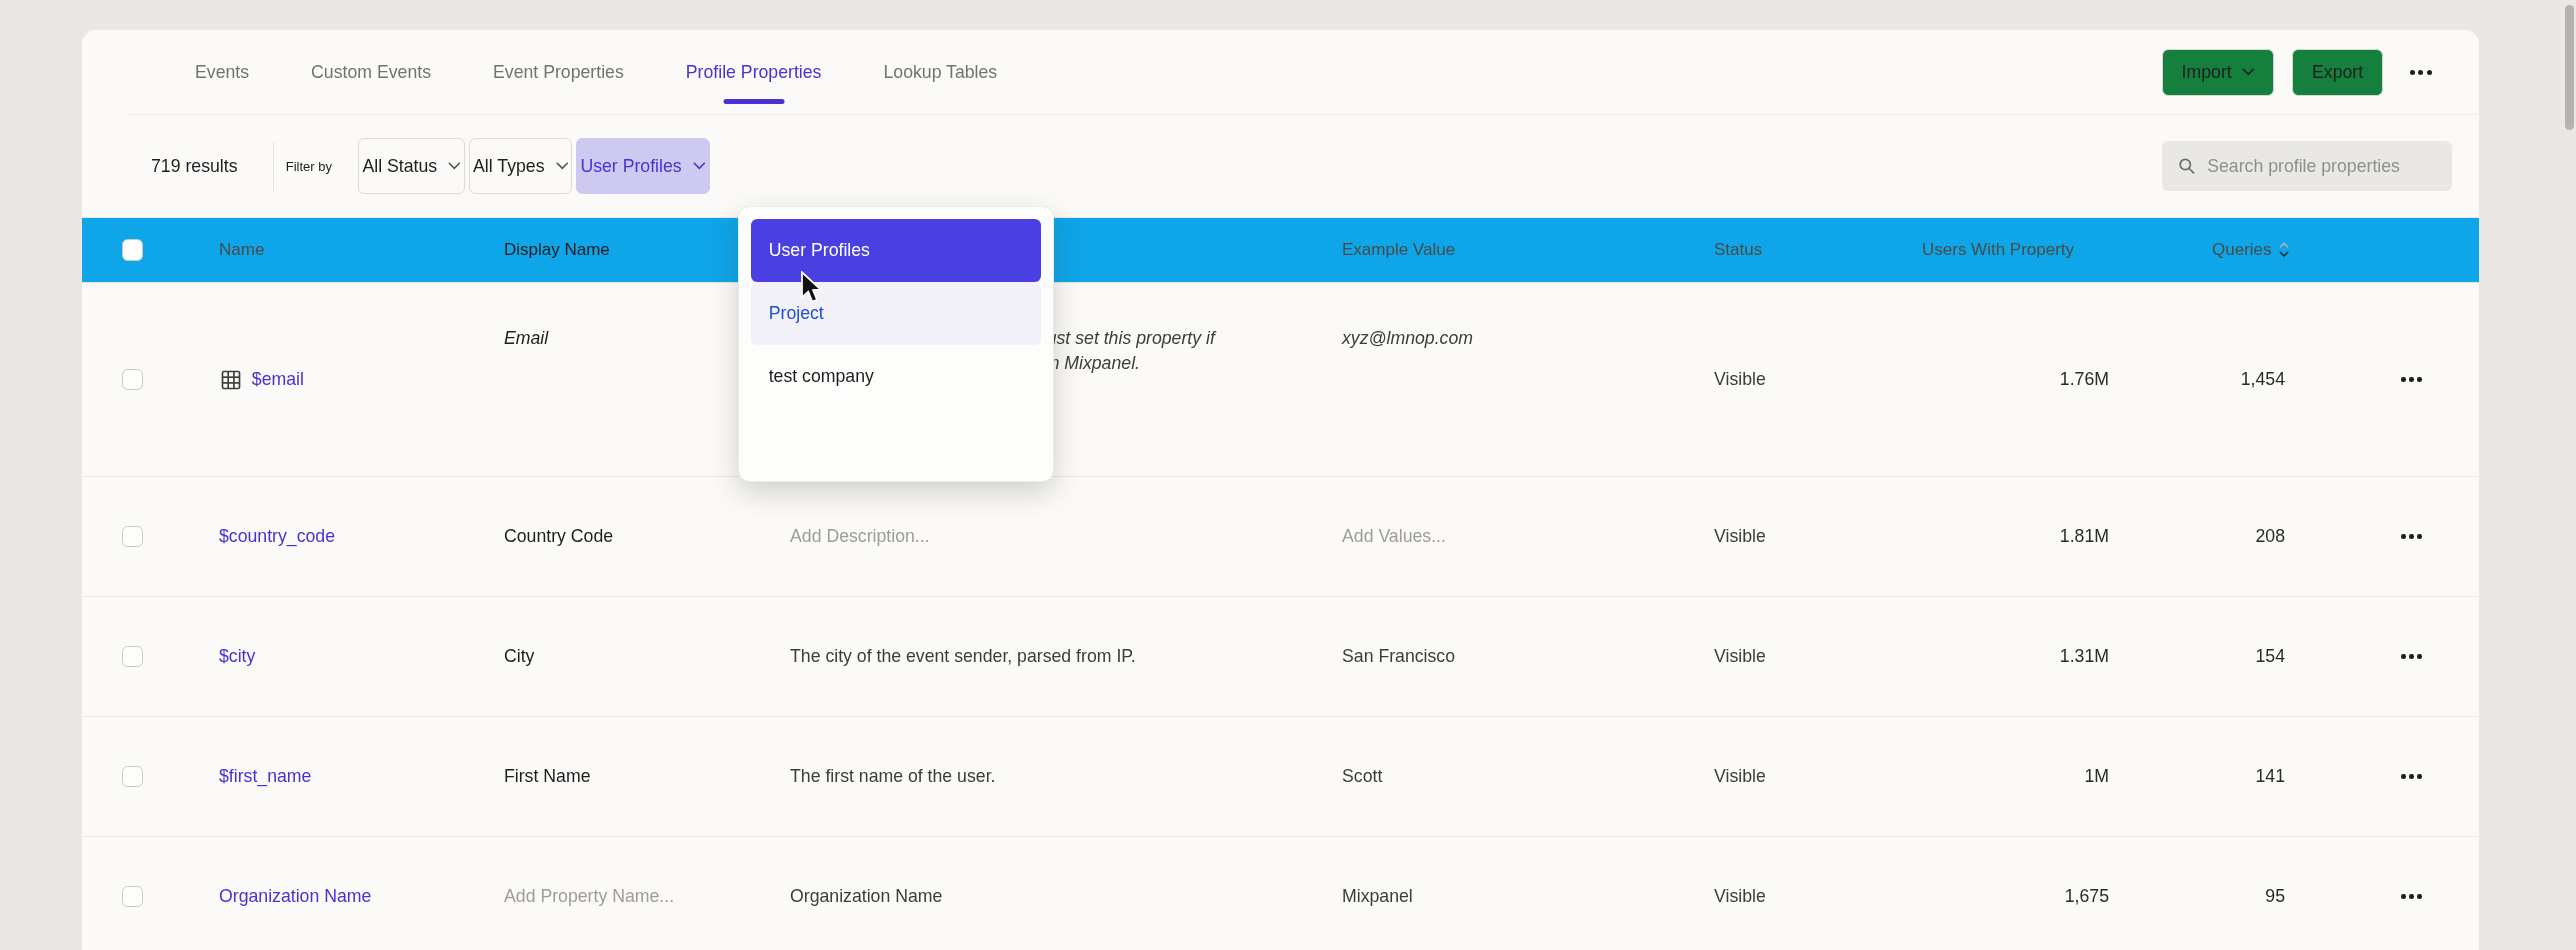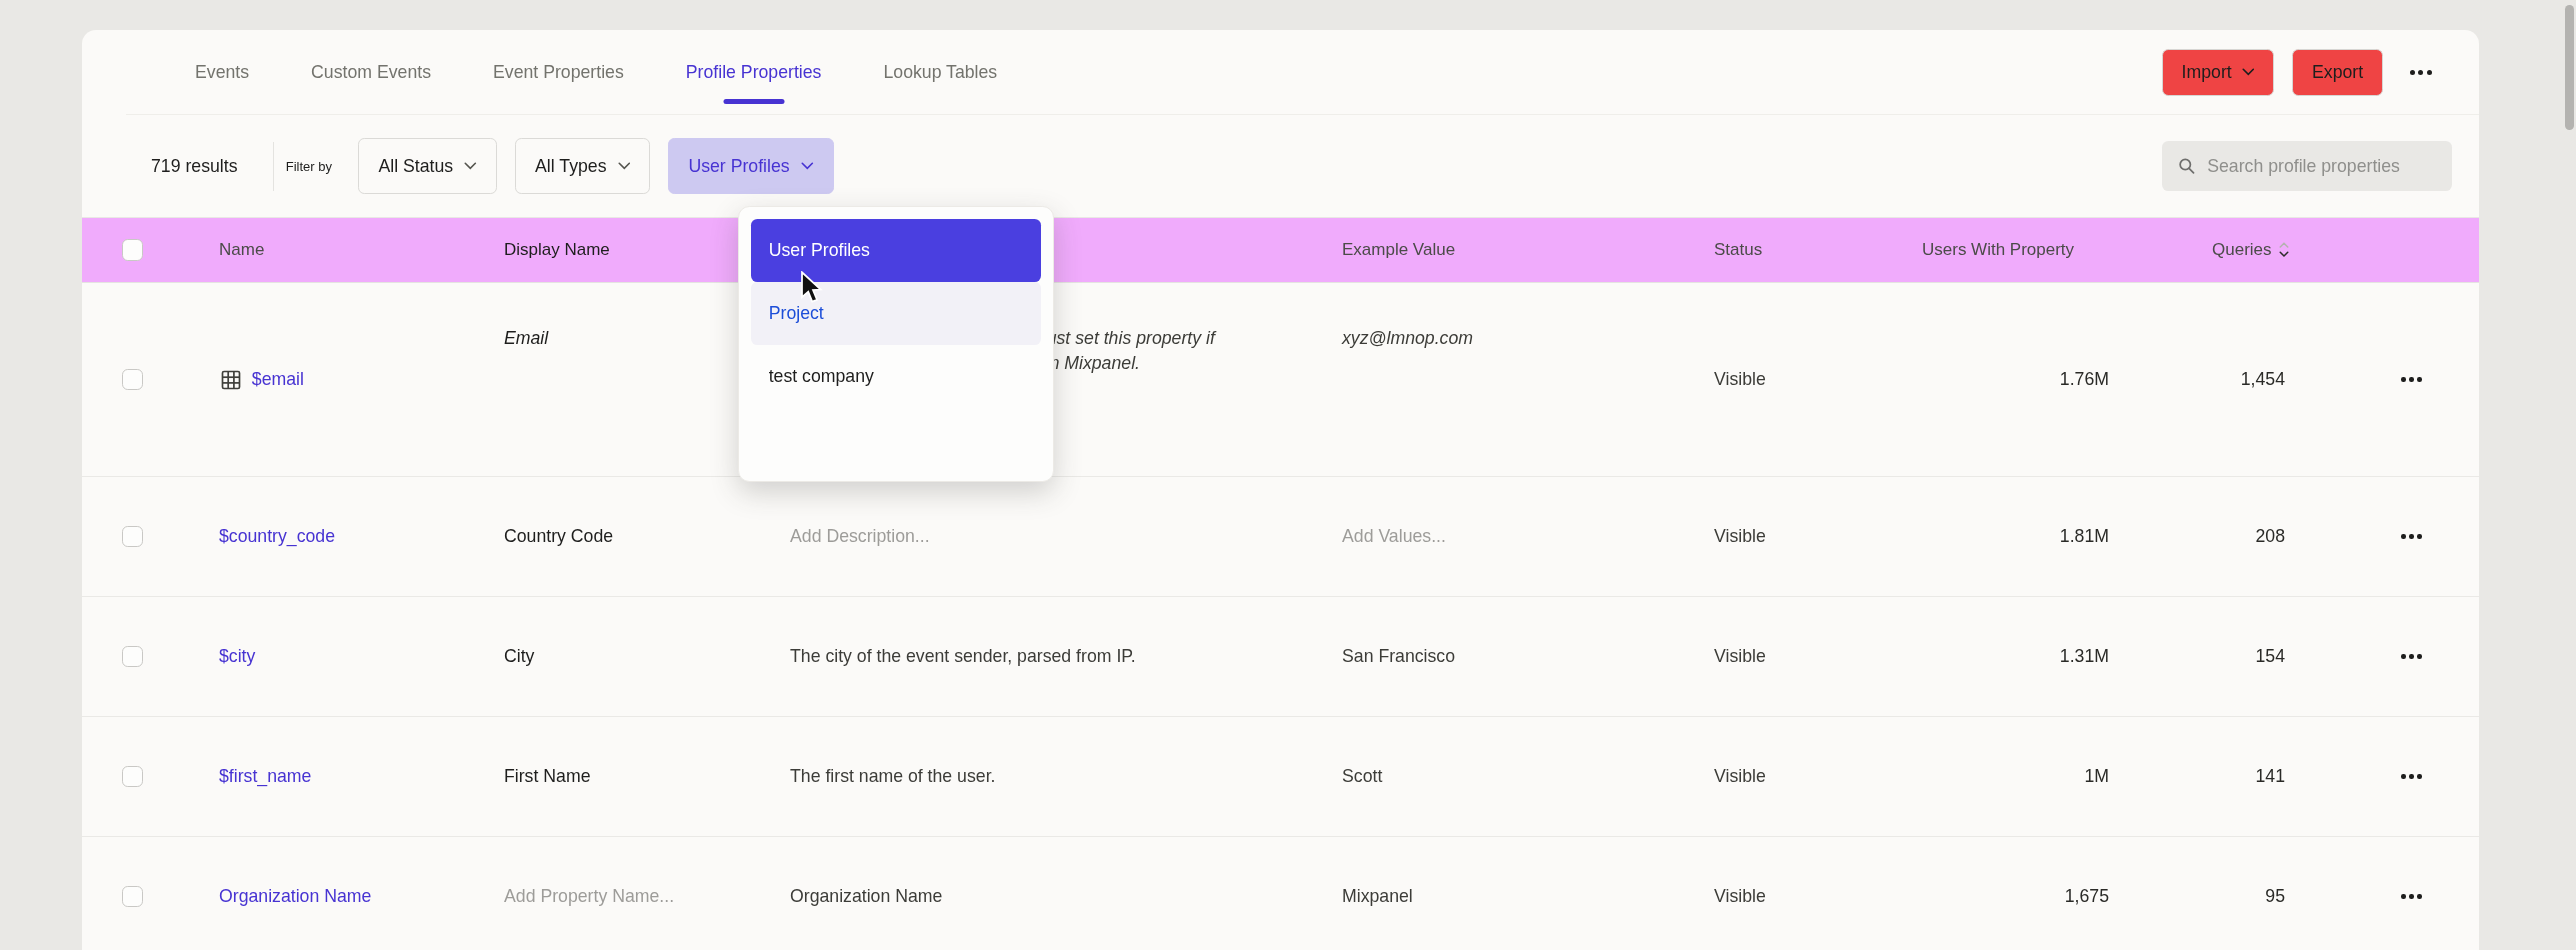--- a/index.html
+++ b/index.html
@@ -29,55 +29,55 @@
     color:#73736d; position:relative; white-space:nowrap; cursor:default;
   }
   .tab.active { color:#4733d2; }
   .tab.active::after {
     content:""; position:absolute; left:50%; transform:translateX(-50%);
     bottom:-21.4px; width:61px; height:5px; border-radius:2.5px; background:#4733d2;
   }
   .actions { margin-left:auto; display:flex; align-items:center; gap:17.7px; }
   .btn {
     height:47px; border:0.9px solid #d7d6d3; border-radius:6.3px;
-    background:#ef4444; display:flex; align-items:center; gap:10px;
+    background:#15803d; display:flex; align-items:center; gap:10px;
     padding:0 19px; font-size:17.7px; font-weight:500; color:#1e1e1d;
     font-family:inherit; cursor:pointer;
   }
   .chev { width:12.6px; height:7.6px; }
   .more-ic { display:flex; gap:3.8px; padding:6.3px 8.8px; cursor:pointer; align-items:center; }
   .dot { width:5px; height:5px; border-radius:50%; background:#1e1e1d; display:block; }
   
   .filterbar {
     height:103px; display:flex; align-items:center;
     padding:0 27px 0 69px; border-bottom:0.6px solid #e9e8e4;
   }
   .results { font-size:17.7px; font-weight:500; margin-right:35px; }
   .vdiv { width:0.6px; height:49px; background:#e4e3e0; margin-right:12.6px; }
   .filter-label { font-size:13px; font-weight:500; margin-right:26.5px; }
   .chip {
     height:56px; border:0.9px solid #dbdad7; border-radius:6.3px;
     background:#fbfaf8; display:flex; align-items:center; gap:11.3px;
-    padding:0 19px; font-size:17.7px; color:#1e1e1d; margin-right:18px;
+    padding:0 3px; font-size:17.7px; color:#1e1e1d; margin-right:4px;
     font-family:inherit; cursor:pointer;
   }
   .chip .chev { color:#55554f; }
   .chip.selected { background:#cdc9f1; border-color:#cdc9f1; color:#4733d2; }
   .chip.selected .chev { color:#4733d2; }
   .search {
     margin-left:auto; width:290px; height:50px; background:#e9e8e5;
     border-radius:6.3px; display:flex; align-items:center; padding:0 15px; gap:11.3px;
   }
   .search input {
     border:none; background:transparent; outline:none;
     font-size:17.7px; color:#1e1e1d; width:100%; font-family:inherit;
   }
   .search input::placeholder { color:#8f8f8c; }
   
-  .thead { height:65px; background:#f0abfc; border-bottom:0.6px solid #e5e4e1; position:relative; }
+  .thead { height:65px; background:#0ea5e9; border-bottom:0.6px solid #e5e4e1; position:relative; }
   .th {
     position:absolute; top:0; height:100%;
     display:flex; align-items:center; gap:7.6px;
     font-size:17px; font-weight:500; color:#4b4b48;
   }
   .row { position:relative; border-bottom:0.6px solid #eae9e6; background:#fbfaf8; }
   .cell {
     position:absolute; top:0; height:100%;
     display:flex; align-items:center; font-size:17.7px; color:#3c3c38;
   }

